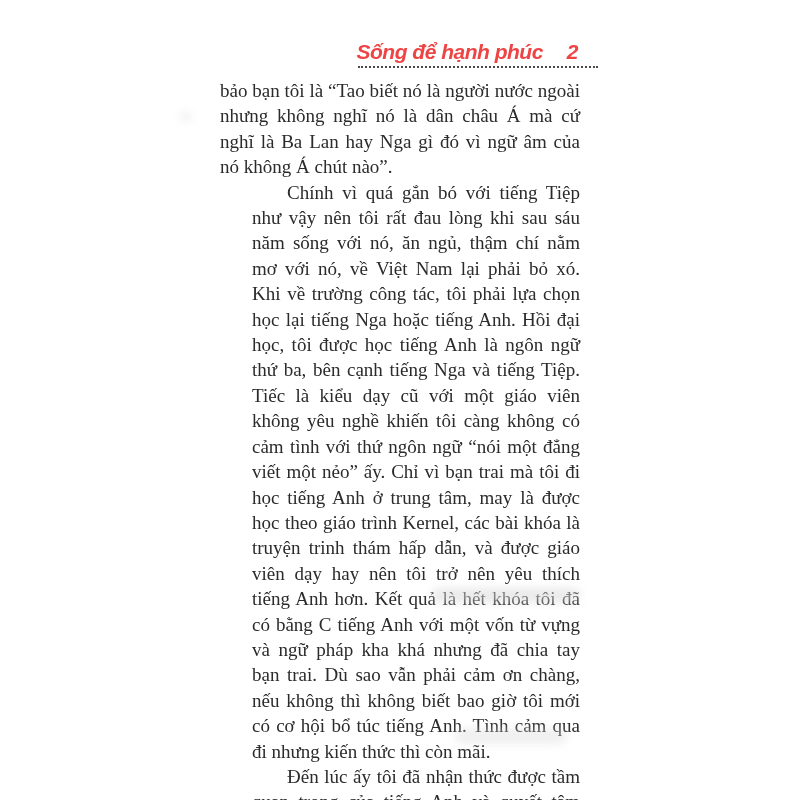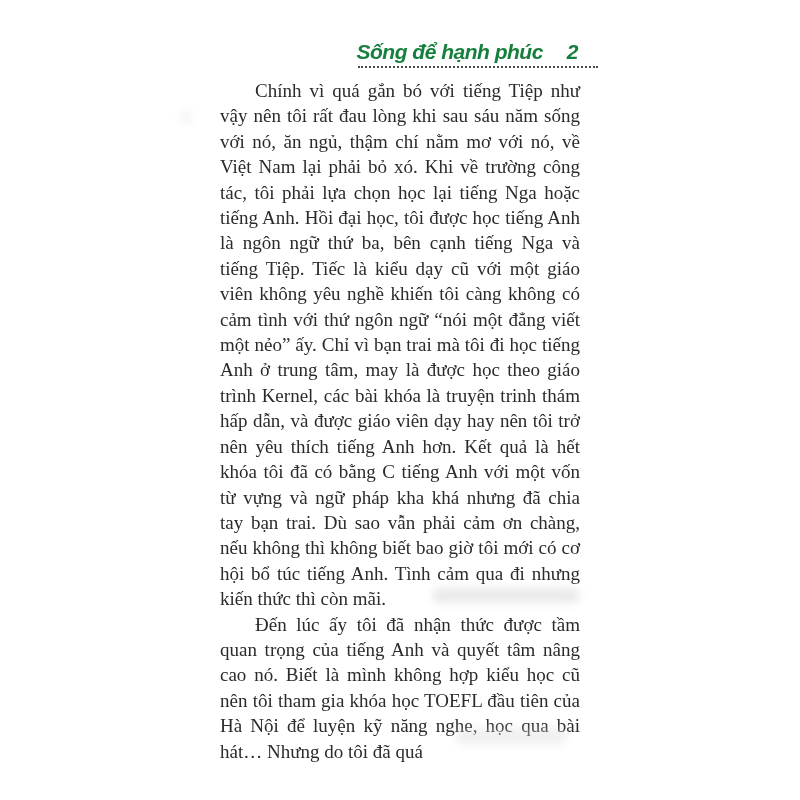--- a/index.html
+++ b/index.html
@@ -21,21 +21,21 @@
     top: 40px;
     right: 222px;
     display: flex;
     align-items: flex-start;
     gap: 24px;
     font-family: "Liberation Sans", sans-serif;
     font-weight: bold;
     font-style: italic;
     font-size: 21px;
     letter-spacing: -0.5px;
-    color: #15803d;
+    color: #ef4444;
     white-space: nowrap;
   }
   .dotted-rule {
     position: absolute;
     top: 66px;
     left: 358px;
     width: 240px;
     height: 0;
     border-bottom: 2px dotted #4a4a4a;
   }
@@ -50,20 +50,21 @@
     line-height: 25.4px;
     text-align: justify;
     color: #2b2b2b;
   }
   .body-text p {
     margin: 0;
     padding: 0;
   }
   .body-text p.indent {
     text-indent: 35px;
+    margin-left: 32px;
   }
   
   .smudge {
     position: absolute;
     background: #d9d9d9;
     border-radius: 8px;
     filter: blur(4px);
     opacity: 0.55;
   }
   .smudge.s1 { left: 432px; top: 588px; width: 148px; height: 15px; }
@@ -76,20 +77,21 @@
 <div class="page">
 
   <div class="header">
     <span class="running-title">Sống để hạnh phúc</span>
     <span class="page-number">2</span>
   </div>
 
   <div class="dotted-rule"></div>
 
   <div class="body-text">
+    <p>bảo bạn tôi là “Tao biết nó là người nước ngoài nhưng không nghĩ nó là dân châu Á mà cứ nghĩ là Ba Lan hay Nga gì đó vì ngữ âm của nó không Á chút nào”.</p>
     <p class="indent">Chính vì quá gắn bó với tiếng Tiệp như vậy nên tôi rất đau lòng khi sau sáu năm sống với nó, ăn ngủ, thậm chí nằm mơ với nó, về Việt Nam lại phải bỏ xó. Khi về trường công tác, tôi phải lựa chọn học lại tiếng Nga hoặc tiếng Anh. Hồi đại học, tôi được học tiếng Anh là ngôn ngữ thứ ba, bên cạnh tiếng Nga và tiếng Tiệp. Tiếc là kiểu dạy cũ với một giáo viên không yêu nghề khiến tôi càng không có cảm tình với thứ ngôn ngữ “nói một đẳng viết một nẻo” ấy. Chỉ vì bạn trai mà tôi đi học tiếng Anh ở trung tâm, may là được học theo giáo trình Kernel, các bài khóa là truyện trinh thám hấp dẫn, và được giáo viên dạy hay nên tôi trở nên yêu thích tiếng Anh hơn. Kết quả là hết khóa tôi đã có bằng C tiếng Anh với một vốn từ vựng và ngữ pháp kha khá nhưng đã chia tay bạn trai. Dù sao vẫn phải cảm ơn chàng, nếu không thì không biết bao giờ tôi mới có cơ hội bổ túc tiếng Anh. Tình cảm qua đi nhưng kiến thức thì còn mãi.</p>
     <p class="indent">Đến lúc ấy tôi đã nhận thức được tầm quan trọng của tiếng Anh và quyết tâm nâng cao nó. Biết là mình không hợp kiểu học cũ nên tôi tham gia khóa học TOEFL đầu tiên của Hà Nội để luyện kỹ năng nghe, học qua bài hát… Nhưng do tôi đã quá</p>
   </div>
 
   <div class="smudge s1"></div>
   <div class="smudge s2"></div>
   <div class="smudge s3"></div>
 
 </div>
 

